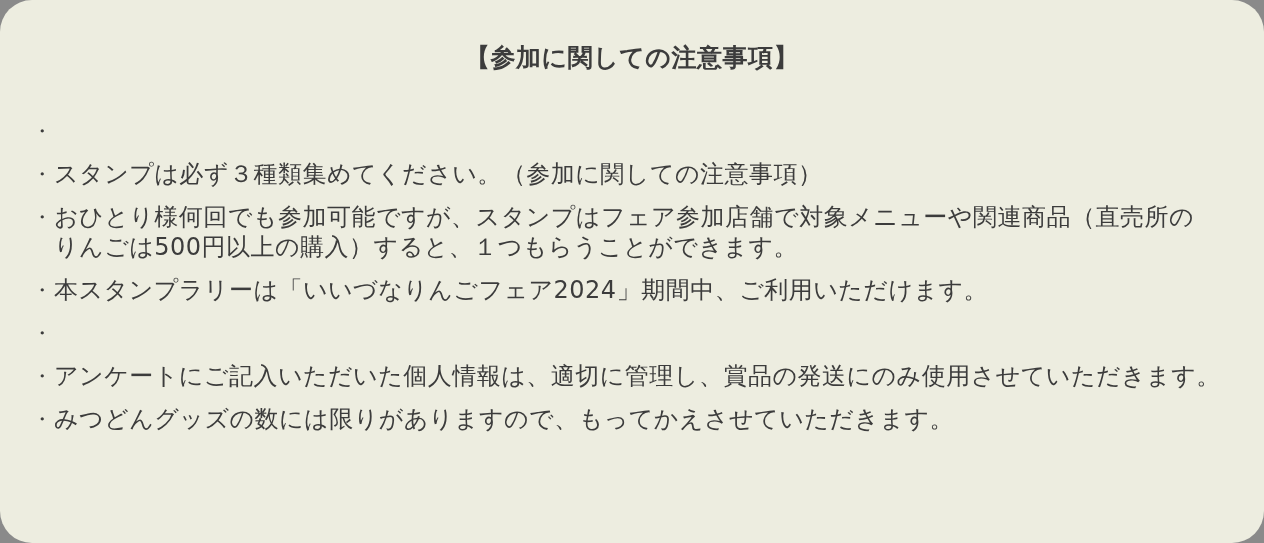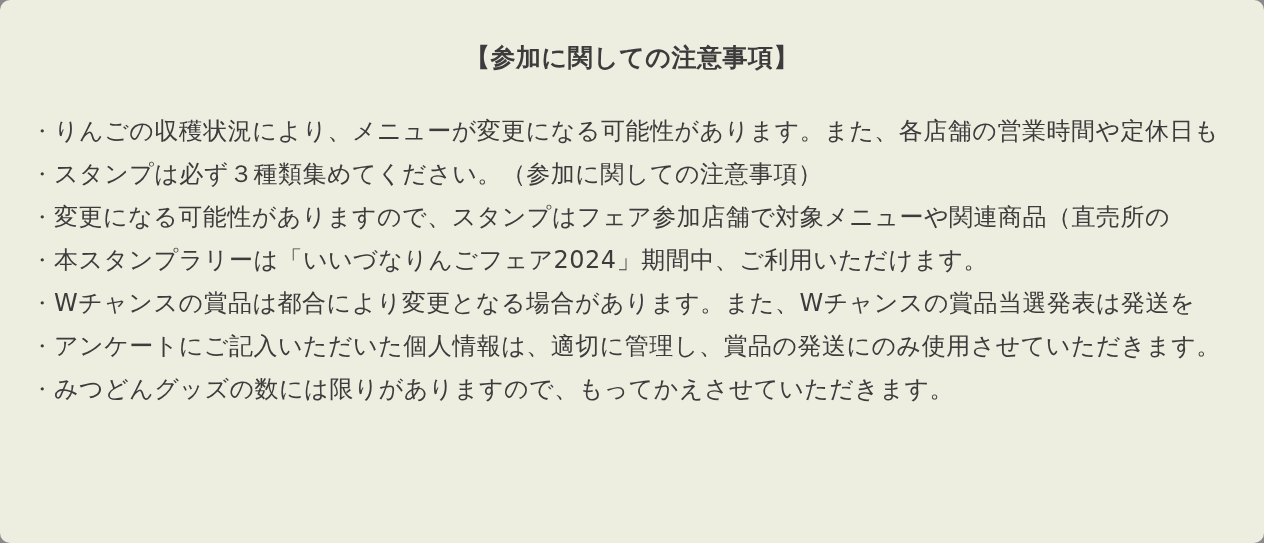--- a/index.html
+++ b/index.html
@@ -16,21 +16,21 @@
     overflow: hidden;
   }
   .panel {
     position: absolute;
     left: 0;
     top: 0;
     width: 1264px;
     height: 543px;
     box-sizing: border-box;
     background: #edede0;
-    border-radius: 10px;
+    border-radius: 32px;
     padding: 42px 30px 30px 30px;
     color: #3c3c3c;
   }
   .notice-title {
     text-align: center;
     font-size: 25px;
     font-weight: bold;
     line-height: 32px;
     letter-spacing: 0.5px;
     margin: 0 0 42px 0;
@@ -72,49 +72,48 @@
 <div class="stage">
   <div class="panel">
 
     <h1 class="notice-title">【参加に関しての注意事項】</h1>
 
     <ul class="notice-list">
 
       <li class="notice-item">
         <span class="bullet">・</span>
         <div class="item-text">
-          <div class="line">りんごの収穫状況により、メニューが変更になる可能性があります。また、各店舗の営業時間や定休日も</div>
         </div>
       </li>
 
       <li class="notice-item">
         <span class="bullet">・</span>
         <div class="item-text">
           <div class="line">スタンプは必ず３種類集めてください。（参加に関しての注意事項）</div>
         </div>
       </li>
 
       <li class="notice-item">
         <span class="bullet">・</span>
         <div class="item-text">
-          <div class="line">変更になる可能性がありますので、スタンプはフェア参加店舗で対象メニューや関連商品（直売所の</div>
+          <div class="line">おひとり様何回でも参加可能ですが、スタンプはフェア参加店舗で対象メニューや関連商品（直売所の</div>
+          <div class="line">りんごは500円以上の購入）すると、１つもらうことができます。</div>
         </div>
       </li>
 
       <li class="notice-item">
         <span class="bullet">・</span>
         <div class="item-text">
           <div class="line">本スタンプラリーは「いいづなりんごフェア2024」期間中、ご利用いただけます。</div>
         </div>
       </li>
 
       <li class="notice-item">
         <span class="bullet">・</span>
         <div class="item-text">
-          <div class="line">Wチャンスの賞品は都合により変更となる場合があります。また、Wチャンスの賞品当選発表は発送を</div>
         </div>
       </li>
 
       <li class="notice-item">
         <span class="bullet">・</span>
         <div class="item-text">
           <div class="line">アンケートにご記入いただいた個人情報は、適切に管理し、賞品の発送にのみ使用させていただきます。</div>
         </div>
       </li>
 

